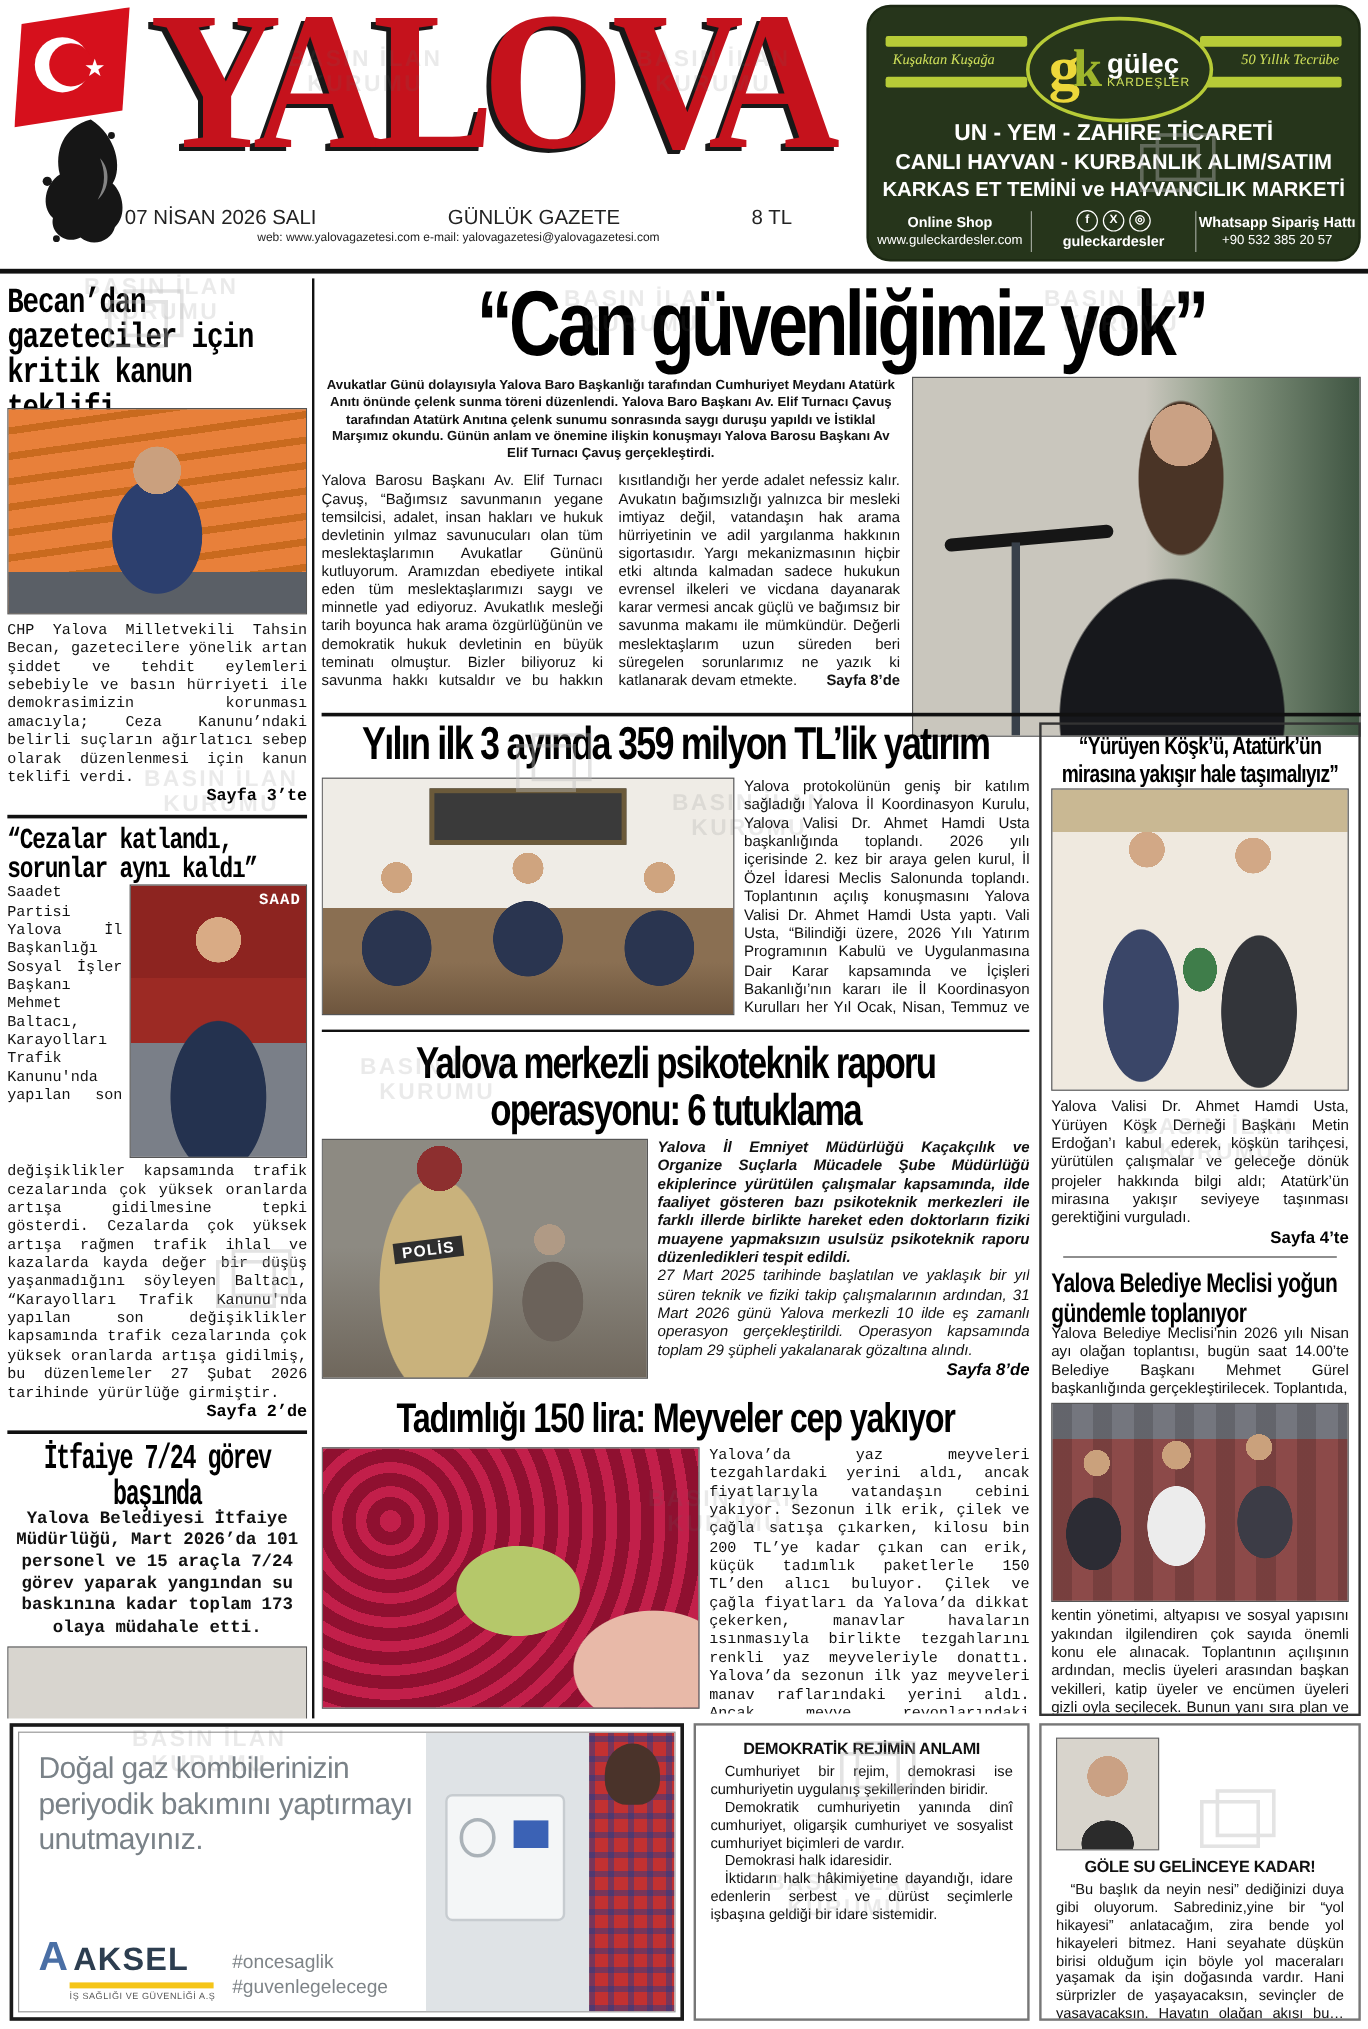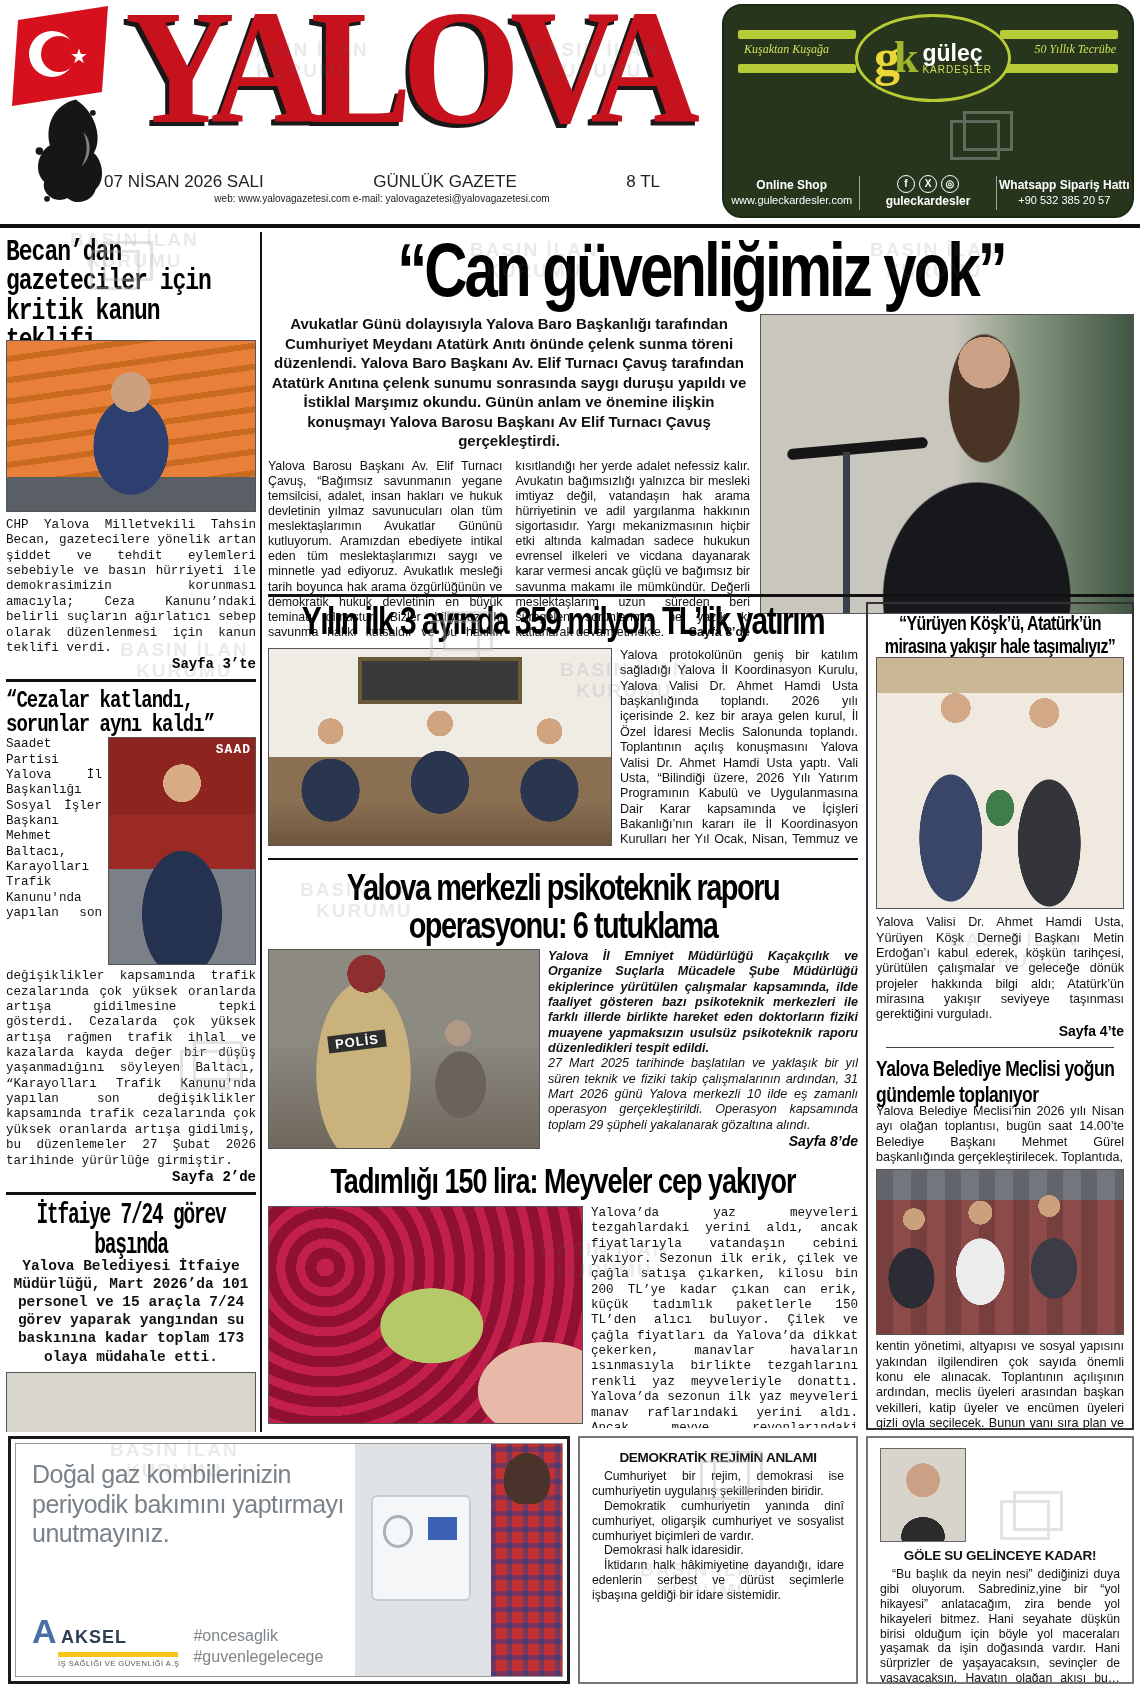--- a/index.html
+++ b/index.html
@@ -60,21 +60,21 @@
   
   .h-becan{font-size:23px;margin:2px 0 10px;}
   .h-cez{font-size:19px;margin:4px 0 10px;}
   .h-itf{font-size:19.5px;text-align:center;margin:4px 0 12px;letter-spacing:-1.2px;}
   .itf-intro{font-weight:bold;font-size:14.5px;text-align:center;line-height:1.25;margin:2px 0 6px;}
   .float-photo{float:right;width:148px;height:228px;margin:0 0 4px 6px;}
   
   .h-can{font-size:60px;text-align:center;letter-spacing:-3px;margin:0 0 22px;white-space:nowrap;}
   .main-row{display:flex;gap:10px;}
   .main-left{width:482px;}
-  .lead{font-weight:bold;font-size:15px;text-align:center;line-height:1.3;margin-bottom:8px;}
+  .lead{font-weight:bold;font-size:11px;text-align:center;line-height:1.3;margin-bottom:8px;}
   .twocol{columns:2;column-gap:13px;font-size:12.4px;line-height:1.22;text-align:justify;}
   .ph-woman{flex:1;height:300px;}
   
   .h-yat{font-size:30px;text-align:center;white-space:nowrap;letter-spacing:-1.5px;margin:2px 0 16px;}
   .h-psi{font-size:29px;text-align:center;letter-spacing:-1.5px;margin:2px 0 20px;line-height:1.05;}
   .h-mey{font-size:27px;text-align:center;white-space:nowrap;letter-spacing:-1px;margin:0 0 14px;}
   .sec-row{display:flex;gap:8px;}
   .psi-intro{font-weight:bold;text-align:justify;}
   
   .h-kosk{font-size:16px;text-align:center;letter-spacing:-0.6px;line-height:1.1;margin:2px 0 10px;}
@@ -83,21 +83,21 @@
   .rb-photo2{width:100%;height:166px;margin:4px 0;}
   .rb-sep{border:none;border-top:1.5px solid #444;margin:8px 10px;}
   
   .bottom-box{position:absolute;top:1436px;height:248px;box-sizing:border-box;}
   .aksel{left:8px;width:562px;border:3px solid #1a1a1a;padding:4px;background:#fff;}
   .aksel-inner{border:1px solid #999;height:100%;box-sizing:border-box;display:flex;overflow:hidden;}
   .aksel-left{width:62%;padding:16px 8px 8px 16px;display:flex;flex-direction:column;justify-content:space-between;box-sizing:border-box;}
   .aksel-msg{color:#7a8288;font-size:25px;line-height:1.18;letter-spacing:-0.5px;}
   .aksel-bottom{display:flex;align-items:flex-end;gap:14px;}
   .aksel-logo .a{color:#4a6fa5;font-size:34px;font-weight:bold;}
-  .aksel-logo .nm{color:#2d3e50;font-size:18px;font-weight:bold;letter-spacing:1px;}
+  .aksel-logo .nm{color:#2d3e50;font-size:27px;font-weight:bold;letter-spacing:1px;}
   .aksel-bar{height:5px;background:#f5c518;width:120px;margin:1px 0 2px 26px;}
   .aksel-sub{font-size:7.5px;color:#555;margin-left:26px;letter-spacing:.5px;}
   .hashtags{color:#7e8488;font-size:16px;line-height:1.35;}
   .aksel-photo{flex:1;position:relative;background:linear-gradient(180deg,#dfe3e6 0 100%);}
   .boiler{position:absolute;left:8%;top:22%;width:46%;height:44%;background:#f4f6f7;border:2px solid #c7ccd0;border-radius:6px;}
   .boiler::after{content:"";position:absolute;left:10%;top:18%;width:26%;height:26%;border-radius:50%;border:3px solid #aab2b8;}
   .boiler::before{content:"";position:absolute;right:12%;top:20%;width:30%;height:22%;background:#3b62b5;}
   .plaid{position:absolute;right:0;top:0;width:34%;height:100%;background:
       repeating-linear-gradient(0deg,rgba(30,60,140,.45) 0 5px,transparent 5px 16px),
       repeating-linear-gradient(90deg,rgba(30,60,140,.45) 0 5px,transparent 5px 16px),#c23131;}
@@ -225,20 +225,25 @@
         <div class="g-script" style="right:16px;top:36px;">50 Yıllık Tecrübe</div>
         <div class="g-oval">
           <span class="g-gk g-g">g</span>
           <span class="g-gk g-k">k</span>
           <span class="g-name">
             <div class="n1">güleç</div>
             <div class="n2">KARDEŞLER</div>
           </span>
         </div>
       </div>
+      <div class="gulec-lines">
+        <div class="l1">UN - YEM - ZAHİRE TİCARETİ</div>
+        <div class="l2">CANLI HAYVAN  - KURBANLIK ALIM/SATIM</div>
+        <div class="l3">KARKAS ET TEMİNİ ve HAYVANCILIK MARKETİ</div>
+      </div>
       <div class="gulec-foot">
         <div class="gf-cell">
           <div class="b">Online Shop</div>
           <div>www.guleckardesler.com</div>
         </div>
         <div class="gf-sep"></div>
         <div class="gf-cell">
           <div class="socials">
             <div class="soc">f</div>
             <div class="soc">X</div>

